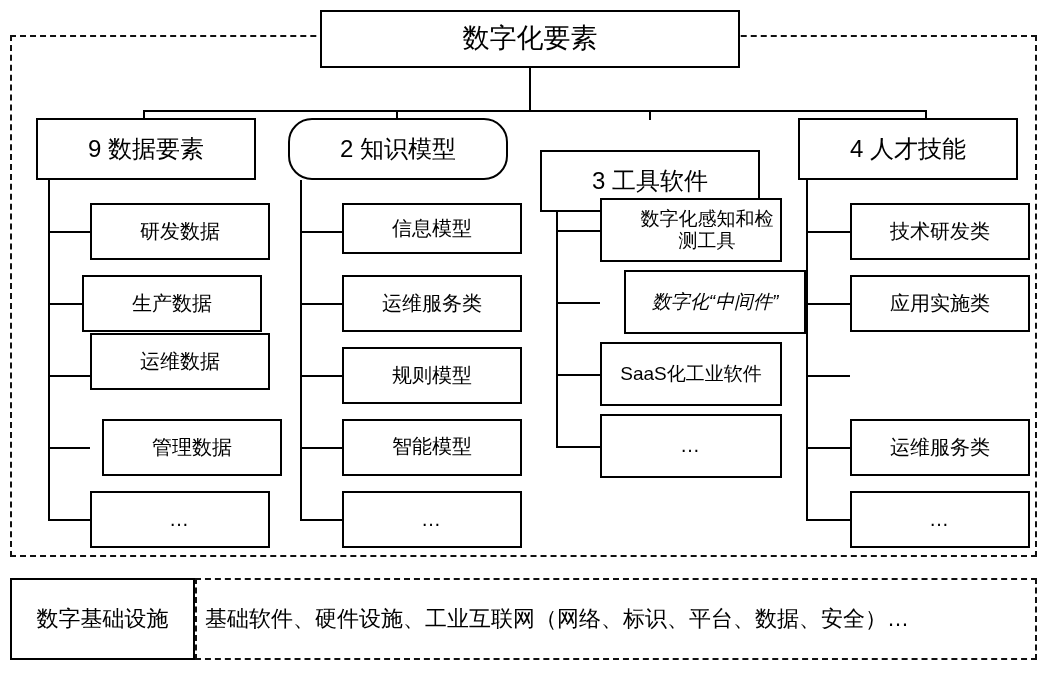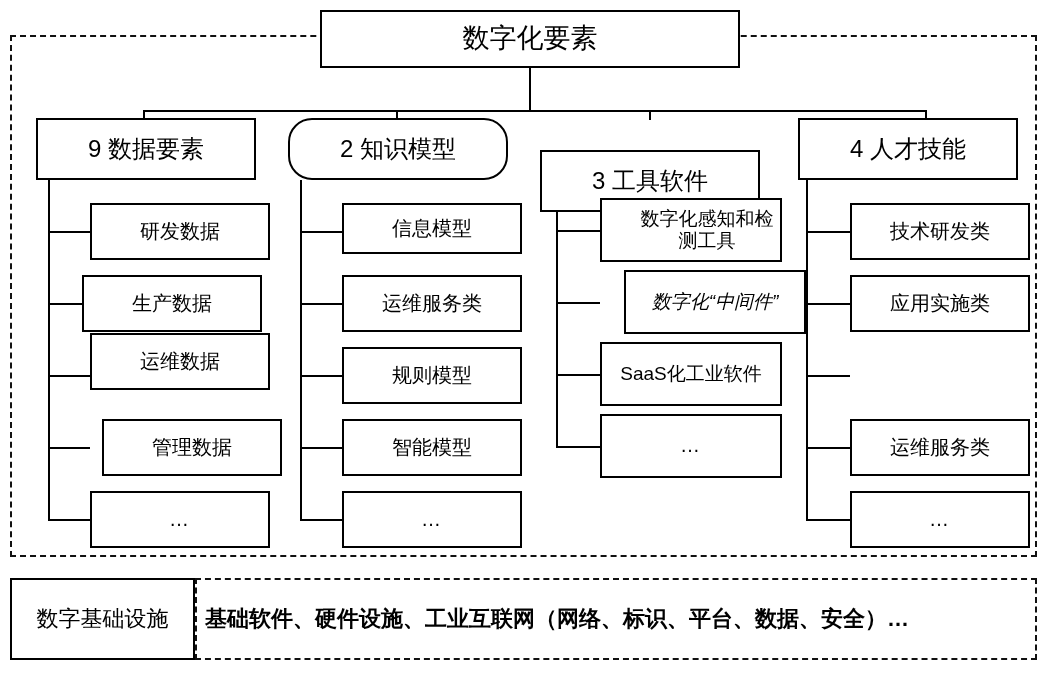--- a/index.html
+++ b/index.html
@@ -62,21 +62,20 @@
   #infra-box{
     left:10px; top:578px; width:185px; height:82px;
     font-size:22px; z-index:6;
   }
   #infra-text{
     position:absolute;
     left:205px; top:578px; width:825px; height:82px;
     display:flex; align-items:center; justify-content:flex-start;
     font-size:22px;
     z-index:6;
-    font-weight:bold;
   }
 </style>
 </head>
 <body>
 
 <div id="canvas">
 
   <div id="upper-dashed" class="dashed-region"></div>
 
   <div class="ln v" style="left:529px; top:68px; height:44px;"></div>
@@ -148,21 +147,21 @@
 
   <div class="box leaf-box" style="left:342px; top:203px; height:51px;">
     <span>信息模型</span>
   </div>
   <div class="box leaf-box" style="left:342px; top:275px; height:57px;">
     <span>运维服务类</span>
   </div>
   <div class="box leaf-box" style="left:342px; top:347px; height:57px;">
     <span>规则模型</span>
   </div>
-  <div class="box leaf-box" style="left:342px; top:419px; height:57px;">
+  <div class="box leaf-box" style="left:342px; top:419px; height:57px;font-family:Liberation Mono, monospace;">
     <span>智能模型</span>
   </div>
   <div class="box leaf-box" style="left:342px; top:491px; height:57px;">
     <span class="ellipsis">…</span>
   </div>
 
   <div class="box leaf-box tall" style="left:600px; top:198px; height:64px; width:182px;padding-left:32px;">
     <span>数字化感知和检测工具</span>
   </div>
   <div class="box leaf-box tall" style="left:624px; top:270px; height:64px; width:182px;font-style:italic;">

